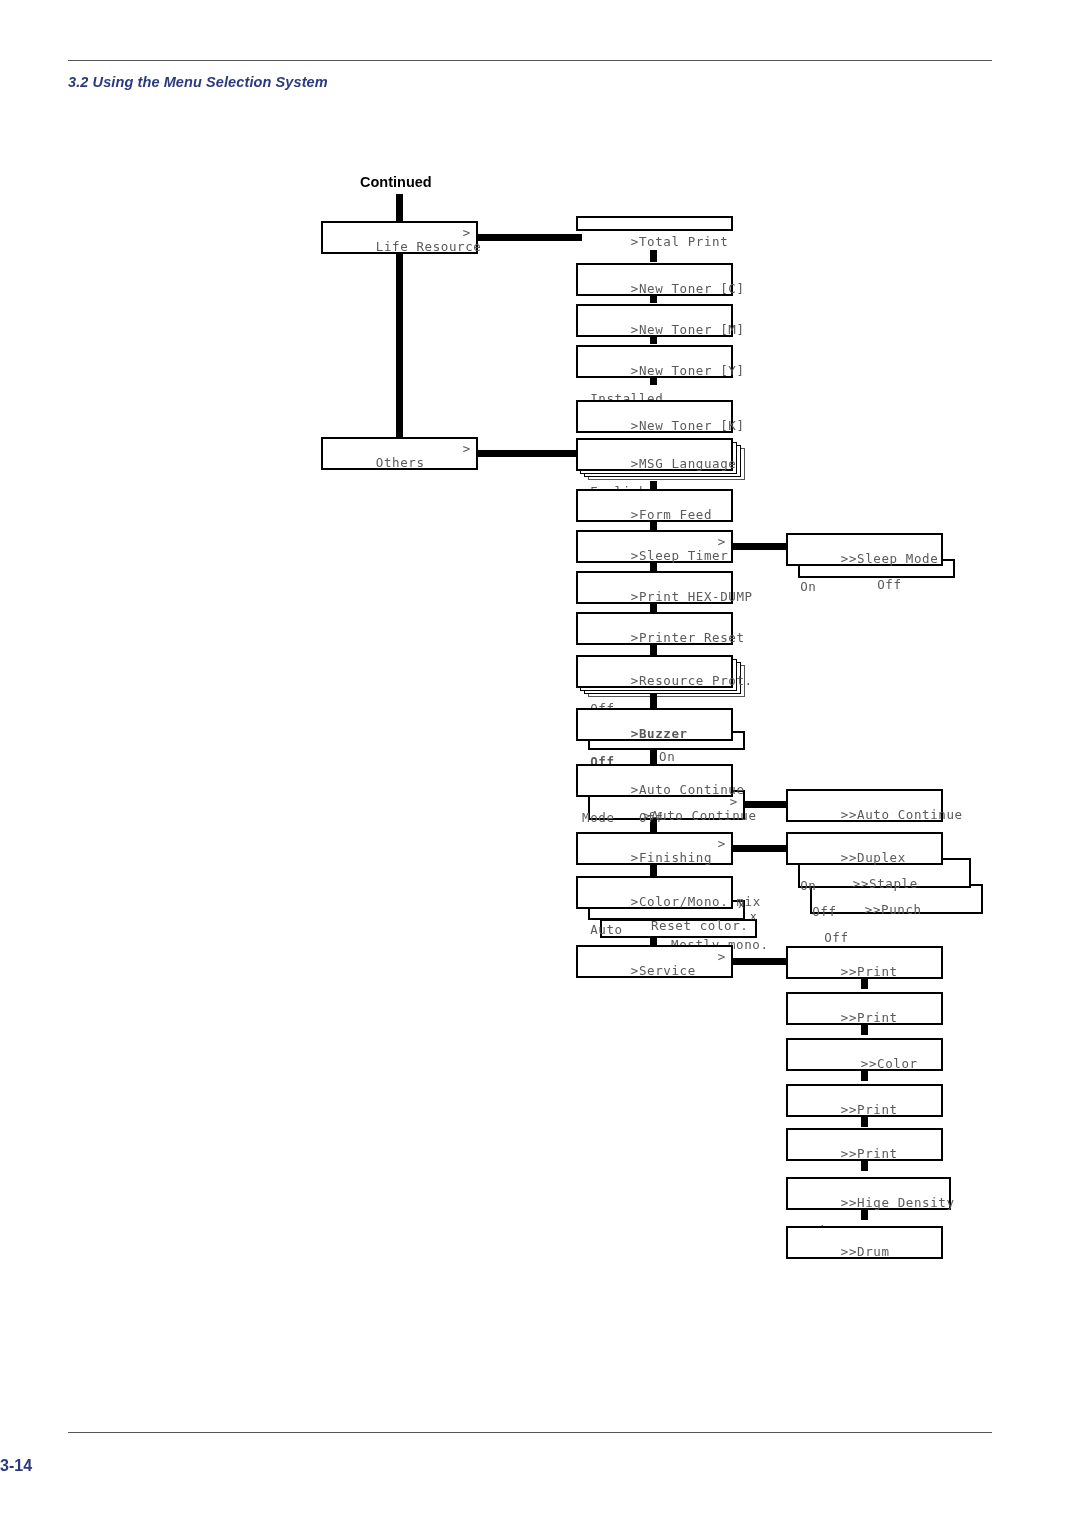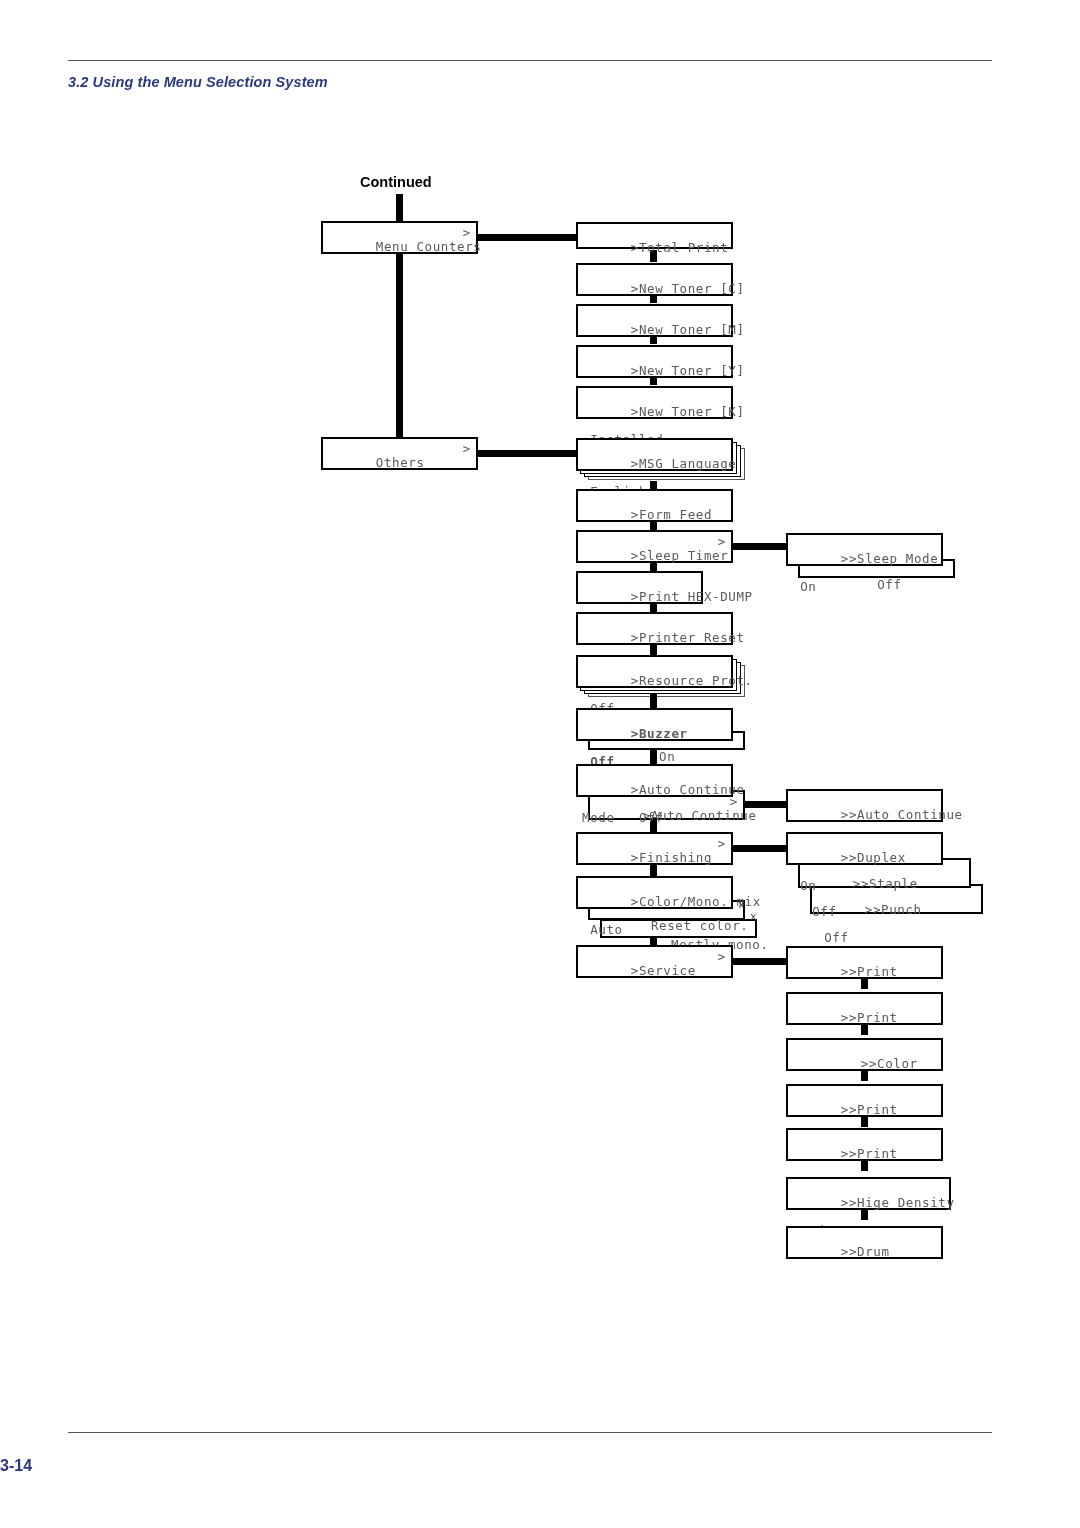--- a/index.html
+++ b/index.html
@@ -82,53 +82,53 @@
   <div class="hdr">3.2 Using the Menu Selection System</div>
 
   <div class="diagram">
 
     <div class="continued">Continued</div>
 
     <div class="bar vbar" style="left:396px;top:194px;height:30px;"></div>
     <div class="bar vbar" style="left:396px;top:248px;height:198px;"></div>
 
     <div class="lcd" style="left:321px;top:221px;width:157px;height:33px;">
-      <span>Menu Counters</span>
+      <span>Life Resource</span>
       <span class="arrow">&gt;</span>
     </div>
     <div class="bar hbar" style="left:472px;top:234px;width:110px;"></div>
 
     <div class="lcd" style="left:321px;top:437px;width:157px;height:33px;">
       <span>Others</span>
       <span class="arrow">&gt;</span>
     </div>
     <div class="bar hbar" style="left:472px;top:450px;width:110px;"></div>
 
     <div class="bar vbar" style="left:650px;top:250px;height:12px;"></div>
     <div class="bar vbar" style="left:650px;top:291px;height:12px;"></div>
     <div class="bar vbar" style="left:650px;top:332px;height:12px;"></div>
     <div class="bar vbar" style="left:650px;top:373px;height:12px;"></div>
 
-    <div class="lcd" style="left:576px;top:222px;width:157px;height:27px;">
+    <div class="lcd" style="left:576px;top:216px;width:157px;height:15px;">
       <span>&gt;Total Print</span>
       <span class="r2"></span>
     </div>
     <div class="lcd" style="left:576px;top:263px;width:157px;height:33px;">
       <span>&gt;New Toner [C]</span>
       <span class="r2"> Installed</span>
     </div>
     <div class="lcd" style="left:576px;top:304px;width:157px;height:33px;text-align:right;">
       <span>&gt;New Toner [M]</span>
       <span class="r2"> Installed</span>
     </div>
     <div class="lcd" style="left:576px;top:345px;width:157px;height:33px;">
       <span>&gt;New Toner [Y]</span>
       <span class="r2"> Installed</span>
     </div>
-    <div class="lcd" style="left:576px;top:386px;width:157px;height:33px;">
+    <div class="lcd" style="left:576px;top:400px;width:157px;height:33px;">
       <span>&gt;New Toner [K]</span>
       <span class="r2"> Installed</span>
     </div>
 
     <div class="sheet s3" style="left:588px;top:448px;width:157px;height:32px;"></div>
     <div class="sheet s2" style="left:584px;top:445px;width:157px;height:32px;"></div>
     <div class="sheet" style="left:580px;top:442px;width:157px;height:32px;"></div>
     <div class="lcd" style="left:576px;top:438px;width:157px;height:33px;">
       <span>&gt;MSG Language</span>
       <span class="r2"> English</span>
@@ -142,21 +142,21 @@
 
     <div class="bar vbar" style="left:650px;top:518px;height:14px;"></div>
     <div class="lcd" style="left:576px;top:530px;width:157px;height:33px;">
       <span>&gt;Sleep Timer</span>
       <span class="r2">    030 min.</span>
       <span class="arrow">&gt;</span>
     </div>
     <div class="bar hbar" style="left:728px;top:543px;width:62px;"></div>
 
     <div class="bar vbar" style="left:650px;top:559px;height:14px;"></div>
-    <div class="lcd" style="left:576px;top:571px;width:127px;height:33px;">
+    <div class="lcd" style="left:576px;top:571px;width:157px;height:33px;">
       <span>&gt;Print HEX-DUMP</span>
       <span class="r2"></span>
     </div>
 
     <div class="bar vbar" style="left:650px;top:600px;height:14px;"></div>
     <div class="lcd" style="left:576px;top:612px;width:157px;height:33px;">
       <span>&gt;Printer Reset</span>
       <span class="r2"></span>
     </div>
 

